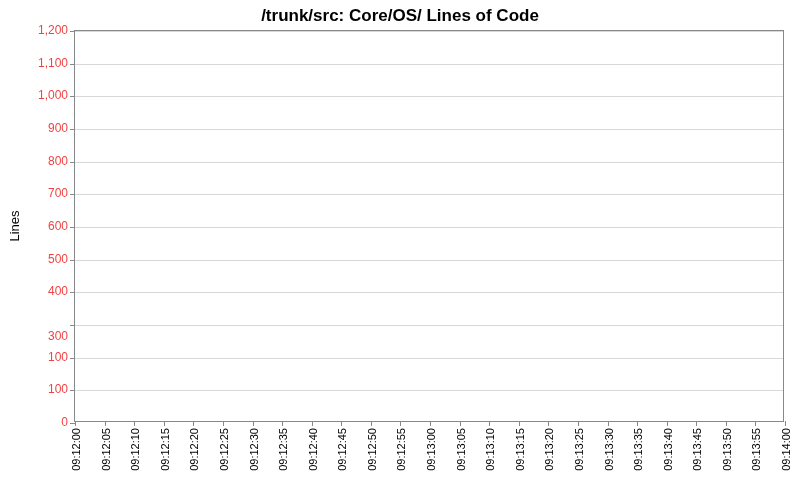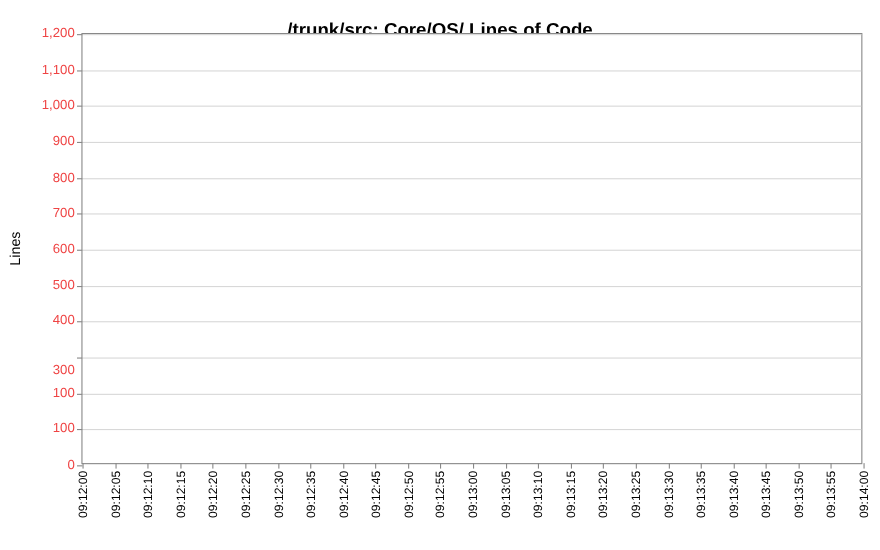--- a/index.html
+++ b/index.html
@@ -17,21 +17,20 @@
     }
     .chart-title {
       position: absolute;
       top: 6px;
       left: 0;
       width: 100%;
       text-align: center;
       font-size: 17px;
       font-weight: bold;
       color: #000;
-      margin-top: 12px;
     }
     .plot-area {
       position: absolute;
       left: 74px;
       top: 30px;
       width: 710px;
       height: 392px;
       border: 1px solid #888;
       background: #fff;
     }

